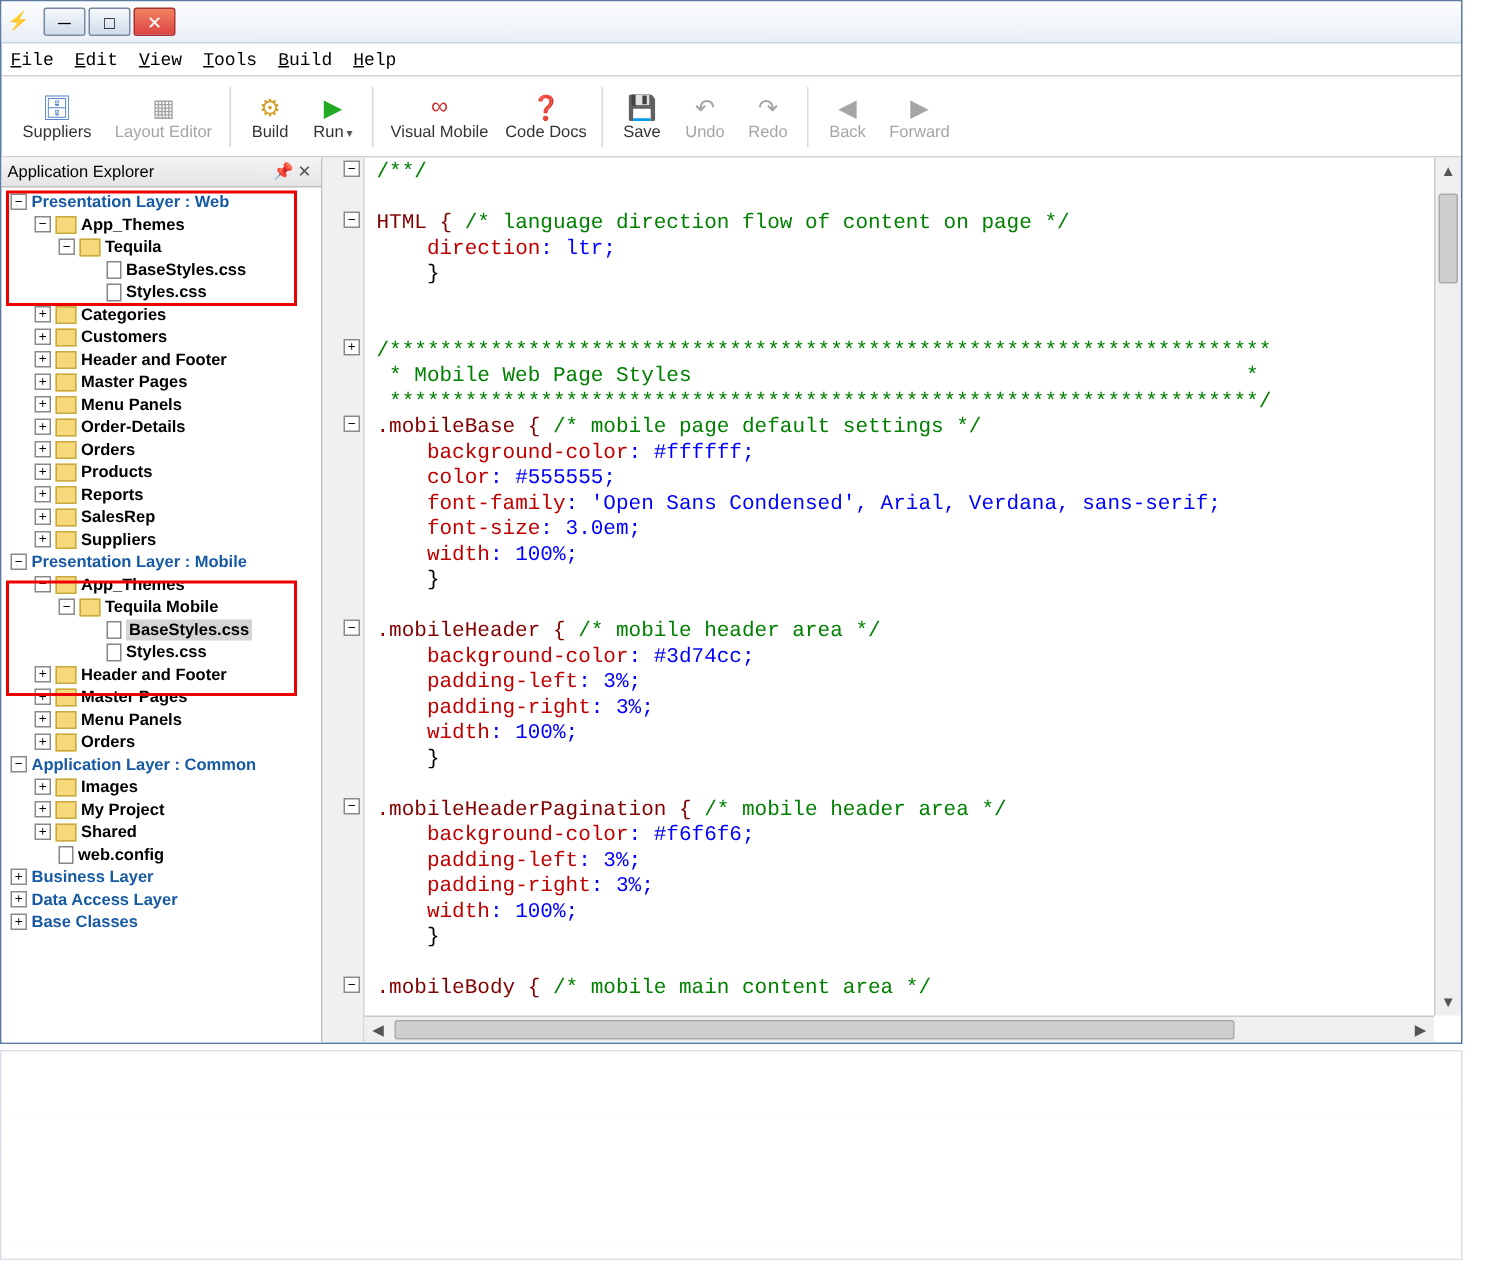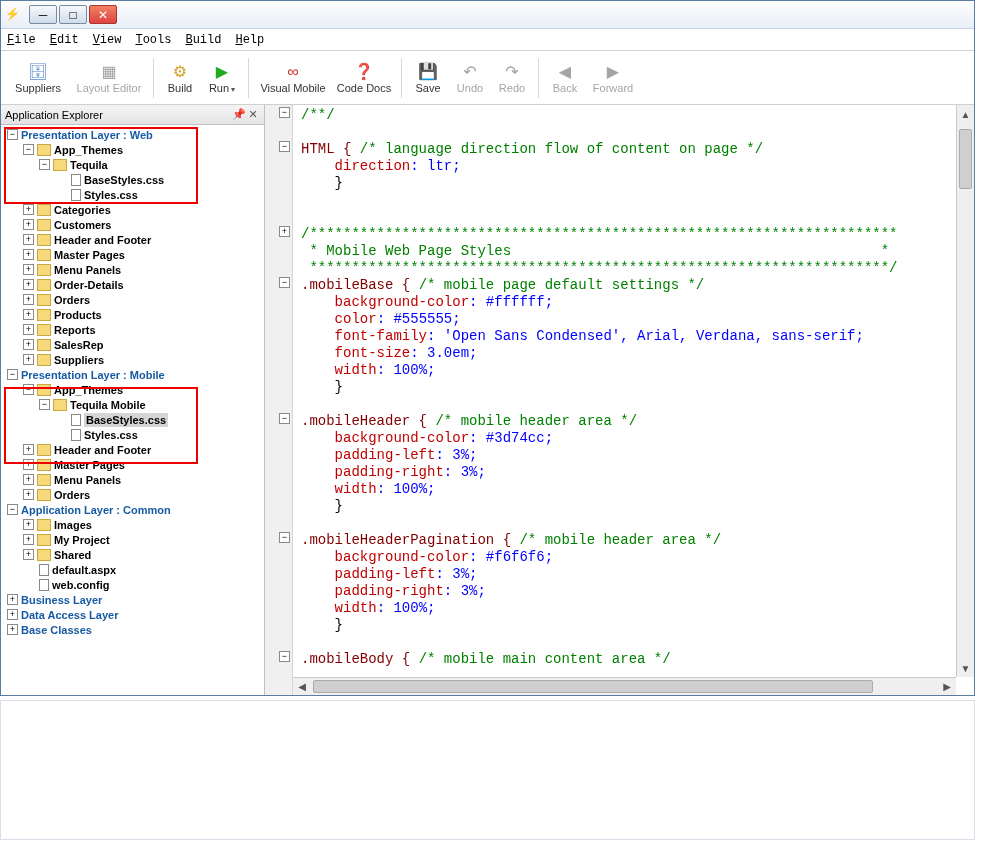--- a/index.html
+++ b/index.html
@@ -16,21 +16,21 @@
   .menubar span u { text-decoration: underline; }
   .toolbar { height: 54px; display: flex; align-items: center; padding: 0 6px; border-bottom: 1px solid #d0d0d0; gap: 2px; flex-wrap: nowrap; }
   .tool { display: flex; flex-direction: column; align-items: center; justify-content: center; width: 62px; height: 46px; font-size: 11px; color: #333; cursor: default; }
   .tool.disabled { color: #a5a5a5; }
   .tool .ticon { height: 20px; display: flex; align-items: center; justify-content: center; font-size: 16px; }
   .tool .tlabel { white-space: nowrap; }
   .tool .drop::after { content: "▾"; font-size: 8px; margin-left: 2px; color: #555; }
   .tool.wide { width: 76px; }
   .sep { width: 1px; height: 40px; background: #d8d8d8; margin: 0 4px; }
   .body { flex: 1; display: flex; overflow: hidden; }
-  .sidebar { width: 264px; border-right: 1px solid #c0c0c0; display: flex; flex-direction: column; background: #fff; }
+  .sidebar { width: 214px; border-right: 1px solid #c0c0c0; display: flex; flex-direction: column; background: #fff; }
   .panel-header { height: 20px; background: linear-gradient(#f4f4f4,#e4e4e4); border-bottom: 1px solid #c0c0c0; display: flex; align-items: center; padding: 0 4px; font-size: 11px; }
   .panel-header .spacer { flex: 1; }
   .panel-header .ph-icon { width: 14px; text-align: center; color: #555; cursor: default; }
   .tree { flex: 1; overflow: auto; padding: 2px 0 2px 2px; font-size: 11px; line-height: 14px; position: relative; }
   .tnode { display: flex; align-items: center; height: 15px; white-space: nowrap; }
   .tglyph { width: 11px; height: 11px; border: 1px solid #8a8a8a; background: #fff; display: inline-flex; align-items: center; justify-content: center; font-size: 9px; line-height: 1; margin-right: 3px; color: #000; flex-shrink: 0; }
   .tlabel-text { color: #000; font-weight: bold; }
   .tlabel-text.section { color: #175aa3; font-weight: bold; }
   .ticonfolder { width: 14px; height: 12px; background: #f5d97a; border: 1px solid #c9a83d; margin-right: 3px; flex-shrink: 0; }
   .ticonfile { width: 10px; height: 12px; background: #fff; border: 1px solid #888; margin-right: 3px; position: relative; flex-shrink: 0; }
@@ -279,24 +279,20 @@
             <span class="ticonfolder"></span>
             <span class="tlabel-text">My Project</span>
           </div>
         <div class="tnode" style="padding-left:20px">
             <span class="tglyph">+</span>
             <span class="ticonfolder"></span>
             <span class="tlabel-text">Shared</span>
           </div>
         <div class="tnode" style="padding-left:36px">
             <span class="ticonfile"></span>
-            <span class="tlabel-text">default.aspx</span>
-          </div>
-        <div class="tnode" style="padding-left:36px">
-            <span class="ticonfile"></span>
             <span class="tlabel-text">web.config</span>
           </div>
 
         <div class="tnode" style="padding-left:4px">
             <span class="tglyph">+</span>
             <span class="tlabel-text section">Business Layer</span>
           </div>
         <div class="tnode" style="padding-left:4px">
             <span class="tglyph">+</span>
             <span class="tlabel-text section">Data Access Layer</span>

